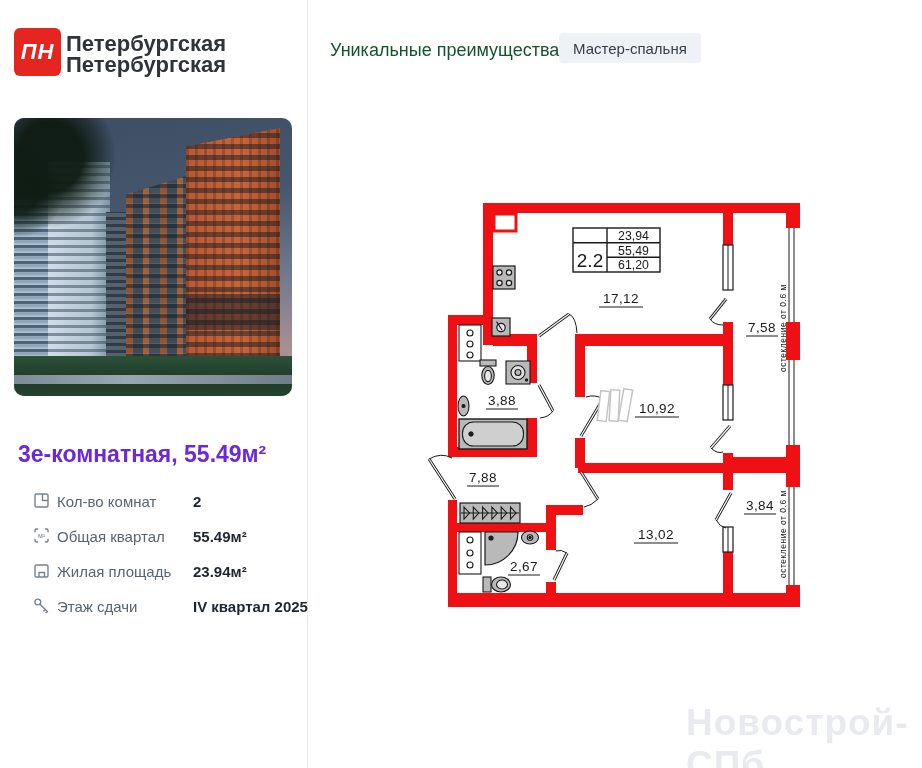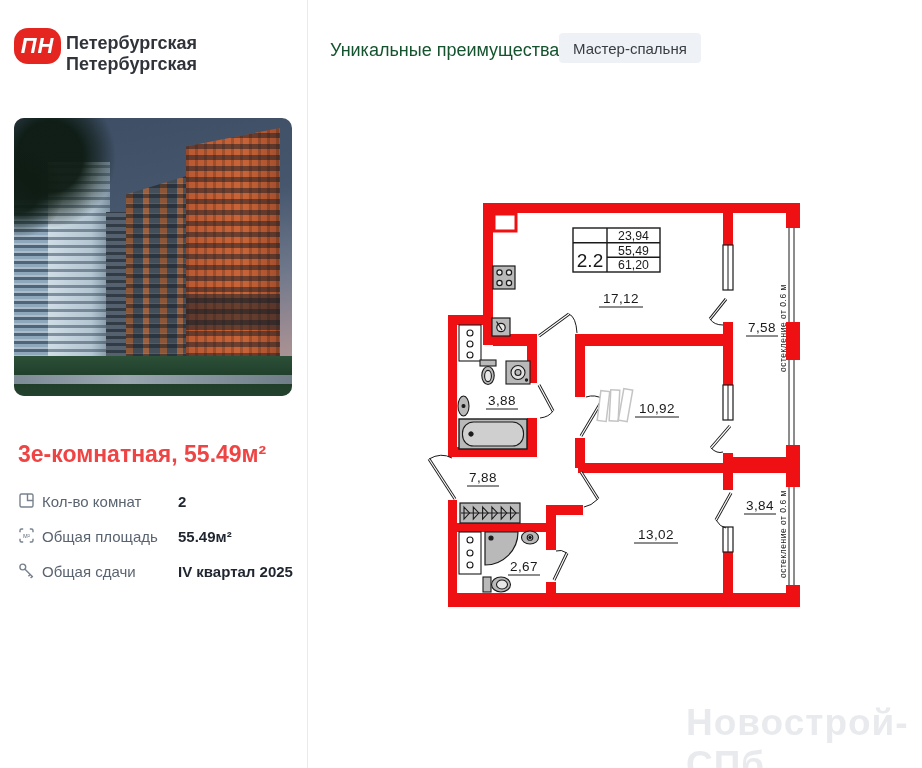--- a/index.html
+++ b/index.html
@@ -1,43 +1,43 @@
 <!DOCTYPE html>
 <html><head>
 <meta charset="utf-8">
 <style>
   * { margin:0; padding:0; box-sizing:border-box; }
   html,body { width:922px; height:768px; background:#fff; font-family:"Liberation Sans",sans-serif; position:relative; overflow:hidden; }
 
   .divider { position:absolute; left:307px; top:0; bottom:0; width:1px; background:#e8ebef; }
 
   
-  .logo-box { position:absolute; left:14px; top:28px; width:47px; height:36px; background:#e52620; border-radius:14px; display:flex; align-items:center; justify-content:center; }
+  .logo-box { position:absolute; left:14px; top:28px; width:47px; height:48px; background:#e52620; border-radius:6px; display:flex; align-items:center; justify-content:center; }
   .logo-box span { color:#fff; font-weight:bold; font-style:italic; font-size:22px; letter-spacing:1px; }
-  .brand { position:absolute; left:66px; top:33px; font-weight:bold; font-size:18px; line-height:21px; color:#30343a; }
+  .brand { position:absolute; left:66px; top:33px; font-weight:bold; font-size:22px; line-height:21px; color:#30343a; }
   .advantages { position:absolute; left:330px; top:40px; font-size:18px; color:#14532d; }
   .badge { position:absolute; left:527px; top:33px; height:30px; padding:0 14px; background:#eef1f5; border-radius:4px; font-size:15px; color:#383d44; display:flex; align-items:center;margin-left:32px; }
 
   
   .photo { position:absolute; left:14px; top:118px; width:278px; height:278px; border-radius:10px; overflow:hidden; }
   .sky { position:absolute; inset:0; background:linear-gradient(170deg,#3d4d64 0%,#45566d 35%,#70798c 62%,#9b8b92 80%,#b59a94 94%); }
   .tower-far { position:absolute; left:-6px; bottom:36px; width:46px; height:162px; background:repeating-linear-gradient(0deg, rgba(38,56,76,.6) 0 3px, rgba(255,255,255,.25) 3px 5px, transparent 5px 8px), #8fa7bb; }
   .tower-2 { position:absolute; left:34px; bottom:36px; width:62px; height:198px; background:repeating-linear-gradient(0deg, rgba(52,68,86,.5) 0 3px, transparent 3px 8px), linear-gradient(90deg,#cfdde6,#b4c6d2 70%,#7e93a2); }
   .tower-3 { position:absolute; left:92px; bottom:36px; width:26px; height:148px; background:repeating-linear-gradient(0deg, rgba(20,28,38,.55) 0 3px, transparent 3px 7px), #55616e; }
   .mid-face { position:absolute; left:112px; bottom:38px; width:62px; height:190px; clip-path:polygon(0 14%,100% 4%,100% 100%,0 100%); background:repeating-linear-gradient(0deg, rgba(15,22,30,.45) 0 4px, rgba(255,255,255,.08) 4px 5px, transparent 5px 10px), repeating-linear-gradient(90deg,#8c5638 0 7px,#3f4a55 7px 17px,#9c6140 17px 23px,#454f59 23px 34px); }
   .right-face { position:absolute; left:172px; bottom:38px; width:94px; height:230px; clip-path:polygon(0 8%,100% 0,100% 100%,0 100%); background:repeating-linear-gradient(0deg, rgba(20,28,38,.5) 0 5px, transparent 5px 11px), repeating-linear-gradient(90deg, rgba(0,0,0,.18) 0 3px, transparent 3px 9px), linear-gradient(90deg,#b95933,#c96438 60%,#a34e2d); }
   .right-face::after { content:""; position:absolute; left:0; right:0; bottom:28px; height:36px; background:rgba(25,32,40,.55); }
   .ground { position:absolute; left:0; right:0; bottom:0; height:40px; background:linear-gradient(180deg,#2c5038,#1e3b28 60%,#24432e); }
   .road { position:absolute; left:0; right:0; bottom:12px; height:9px; background:linear-gradient(90deg,#7d8b96,#9aa7b1 40%,#6f7d88); }
   .tree { position:absolute; left:-30px; top:-32px; width:132px; height:142px; border-radius:50%; background:radial-gradient(closest-side, rgba(14,28,20,.97) 50%, rgba(14,28,20,.55) 74%, transparent 100%); }
   .tree2 { position:absolute; left:-42px; top:28px; width:92px; height:92px; border-radius:50%; background:radial-gradient(closest-side, rgba(14,28,20,.92) 45%, rgba(14,28,20,.45) 72%, transparent 100%); }
 
   
-  .title { position:absolute; left:18px; top:441px; font-size:23px; font-weight:bold; color:#ef4444; }
-  .specs { position:absolute; left:18px; top:492px; width:275px; }
+  .title { position:absolute; left:18px; top:441px; font-size:23px; font-weight:bold; color:#6d28d9; }
+  .specs { position:absolute; left:33px; top:492px; width:275px; }
   .spec-row { position:relative; height:35px; }
   .spec-row .ic { position:absolute; left:0; top:0; width:17px; height:17px; }
   .spec-row .lbl { position:absolute; left:24px; top:1px; font-size:15px; color:#5a6470; }
   .spec-row .val { position:absolute; left:160px; top:1px; font-size:15px; font-weight:bold; color:#1f2630; }
 
   
   svg.plan { position:absolute; left:0; top:0; }
   svg.plan text { font-family:"Liberation Sans",sans-serif; fill:#1a1a1a; }
   .room-lbl { font-size:13.5px; letter-spacing:0.4px; }
   .tbl-num { font-size:12.3px; }
@@ -90,33 +90,43 @@
   <div class="spec-row">
     <svg class="ic" viewBox="0 0 17 17">
         <g fill="none" stroke="#78828e" stroke-width="1.4">
           <path d="M2 5.2 V3.5 a1.5 1.5 0 0 1 1.5-1.5 h1.7"></path>
           <path d="M11.8 2 h1.7 a1.5 1.5 0 0 1 1.5 1.5 v1.7"></path>
           <path d="M15 11.8 v1.7 a1.5 1.5 0 0 1 -1.5 1.5 h-1.7"></path>
           <path d="M5.2 15 H3.5 a1.5 1.5 0 0 1 -1.5-1.5 v-1.7"></path>
         </g>
         <text x="8.5" y="11" text-anchor="middle" font-size="7" fill="#78828e" font-family="Liberation Sans, sans-serif">м²</text>
       </svg>
-    <span class="lbl">Общая площадь</span>
+    <span class="lbl">Общая квартал</span>
     <span class="val">55.49м²</span>
+  </div>
+  <div class="spec-row">
+    <svg class="ic" viewBox="0 0 17 17">
+        <g fill="none" stroke="#78828e" stroke-width="1.4">
+          <rect x="2" y="3" width="13" height="12" rx="1.5"></rect>
+          <path d="M6 15 v-4.5 h5.5 V15"></path>
+        </g>
+      </svg>
+    <span class="lbl">Жилая площадь</span>
+    <span class="val">23.94м²</span>
   </div>
   <div class="spec-row">
     <svg class="ic" viewBox="0 0 17 17">
         <g fill="none" stroke="#78828e" stroke-width="1.4">
           <circle cx="4.8" cy="5" r="2.9"></circle>
           <path d="M7 7.2 L14.8 15"></path>
           <path d="M12.2 12.4 l-1.8 1.8"></path>
           <path d="M14.2 14.4 l-1.6 1.6"></path>
         </g>
       </svg>
-    <span class="lbl">Общая сдачи</span>
+    <span class="lbl">Этаж сдачи</span>
     <span class="val">IV квартал 2025</span>
   </div>
 </div>
 
 <svg class="plan" width="922" height="768" viewBox="0 0 922 768">
 
   <g fill="#ef1013">
     <rect x="483" y="203" width="317" height="10"></rect>
     <rect x="483" y="203" width="10" height="142"></rect>
     <rect x="448" y="315" width="45" height="10"></rect>

